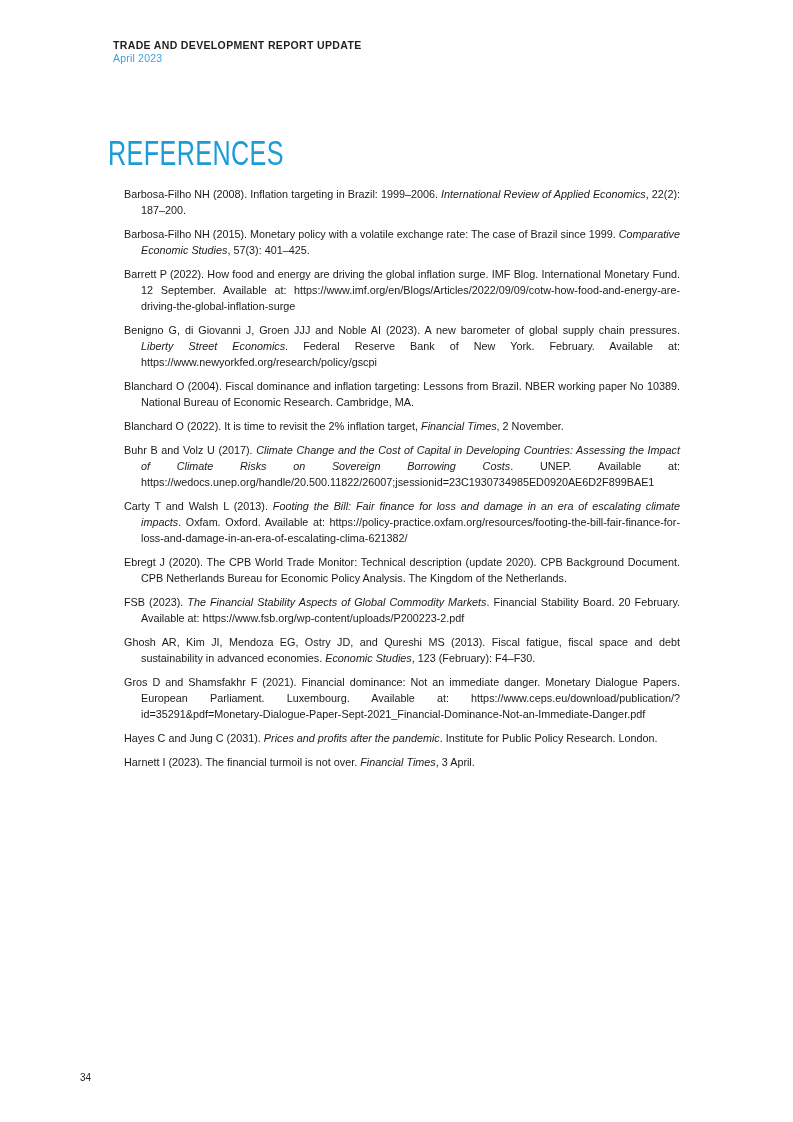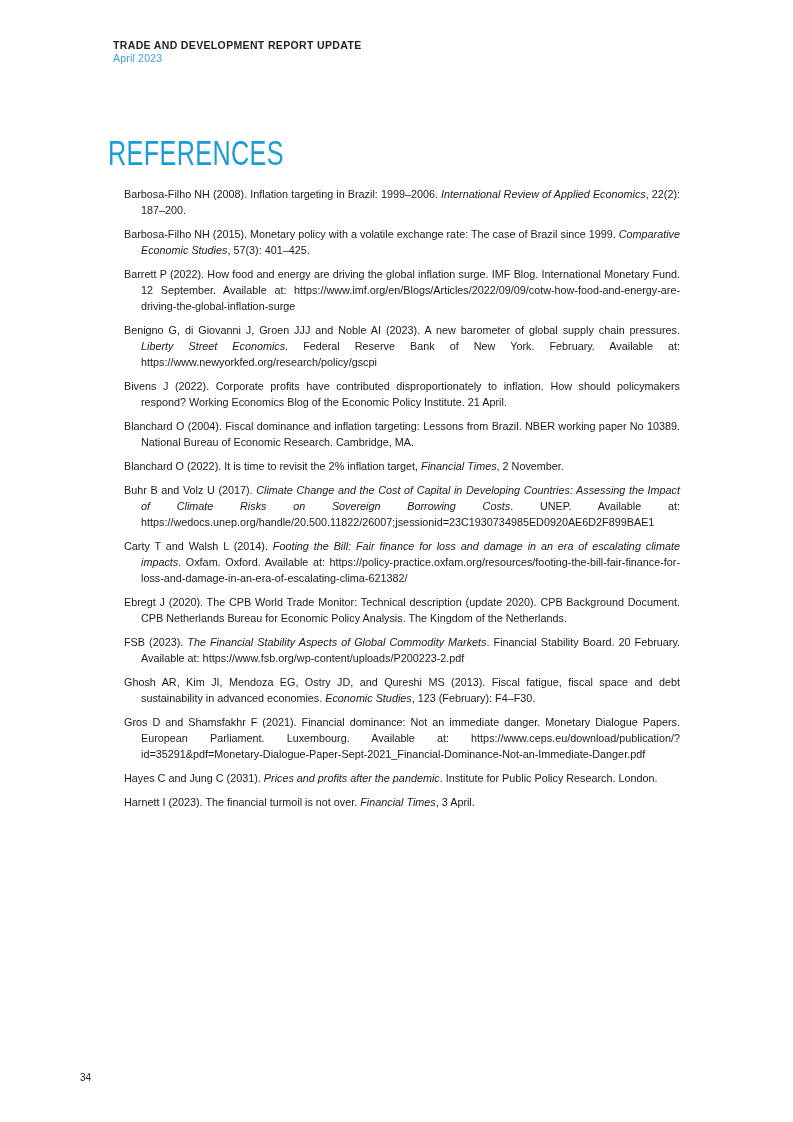--- a/index.html
+++ b/index.html
@@ -88,25 +88,24 @@
     <div class="header-subtitle">April 2023</div>
   </header>
 
   <h1 class="references-heading">REFERENCES</h1>
 
   <main class="references-list">
       <p class="reference"><span>Barbosa-Filho NH (2008). Inflation targeting in Brazil: 1999–2006. </span><span class="it">International Review of Applied Economics</span><span>, 22(2): 187–200.</span></p>
       <p class="reference"><span>Barbosa-Filho NH (2015). Monetary policy with a volatile exchange rate: The case of Brazil since 1999. </span><span class="it">Comparative Economic Studies</span><span>, 57(3): 401–425.</span></p>
       <p class="reference"><span>Barrett P (2022). How food and energy are driving the global inflation surge. IMF Blog. International Monetary Fund. 12 September. Available at: https://www.imf.org/en/Blogs/Articles/2022/09/09/cotw-how-food-and-energy-are-driving-the-global-inflation-surge</span></p>
       <p class="reference"><span>Benigno G, di Giovanni J, Groen JJJ and Noble AI (2023). A new barometer of global supply chain pressures. </span><span class="it">Liberty Street Economics</span><span>. Federal Reserve Bank of New York. February. Available at: https://www.newyorkfed.org/research/policy/gscpi</span></p>
-      <p class="reference"><span>Bivens J (2022). Corporate profits have contributed disproportionately to inflation. How should policymakers respond? Working Economics Blog of the Economic Policy Institute. 21 April.</span></p>
       <p class="reference"><span>Blanchard O (2004). Fiscal dominance and inflation targeting: Lessons from Brazil. NBER working paper No 10389. National Bureau of Economic Research. Cambridge, MA.</span></p>
       <p class="reference"><span>Blanchard O (2022). It is time to revisit the 2% inflation target, </span><span class="it">Financial Times</span><span>, 2 November.</span></p>
       <p class="reference"><span>Buhr B and Volz U (2017). </span><span class="it">Climate Change and the Cost of Capital in Developing Countries: Assessing the Impact of Climate Risks on Sovereign Borrowing Costs</span><span>. UNEP. Available at: https://wedocs.unep.org/handle/20.500.11822/26007;jsessionid=23C1930734985ED0920AE6D2F899BAE1</span></p>
-      <p class="reference"><span>Carty T and Walsh L (2014). </span><span class="it">Footing the Bill: Fair finance for loss and damage in an era of escalating climate impacts</span><span>. Oxfam. Oxford. Available at: https://policy-practice.oxfam.org/resources/footing-the-bill-fair-finance-for-loss-and-damage-in-an-era-of-escalating-clima-621382/</span></p>
+      <p class="reference"><span>Carty T and Walsh L (2013). </span><span class="it">Footing the Bill: Fair finance for loss and damage in an era of escalating climate impacts</span><span>. Oxfam. Oxford. Available at: https://policy-practice.oxfam.org/resources/footing-the-bill-fair-finance-for-loss-and-damage-in-an-era-of-escalating-clima-621382/</span></p>
       <p class="reference"><span>Ebregt J (2020). The CPB World Trade Monitor: Technical description (update 2020). CPB Background Document. CPB Netherlands Bureau for Economic Policy Analysis. The Kingdom of the Netherlands.</span></p>
       <p class="reference"><span>FSB (2023). </span><span class="it">The Financial Stability Aspects of Global Commodity Markets</span><span>. Financial Stability Board. 20 February. Available at: https://www.fsb.org/wp-content/uploads/P200223-2.pdf</span></p>
       <p class="reference"><span>Ghosh AR, Kim JI, Mendoza EG, Ostry JD, and Qureshi MS (2013). Fiscal fatigue, fiscal space and debt sustainability in advanced economies. </span><span class="it">Economic Studies</span><span>, 123 (February): F4–F30.</span></p>
       <p class="reference"><span>Gros D and Shamsfakhr F (2021). Financial dominance: Not an immediate danger. Monetary Dialogue Papers. European Parliament. Luxembourg. Available at: https://www.ceps.eu/download/publication/?id=35291&amp;pdf=Monetary-Dialogue-Paper-Sept-2021_Financial-Dominance-Not-an-Immediate-Danger.pdf</span></p>
       <p class="reference"><span>Hayes C and Jung C (2031). </span><span class="it">Prices and profits after the pandemic</span><span>. Institute for Public Policy Research. London.</span></p>
       <p class="reference"><span>Harnett I (2023). The financial turmoil is not over. </span><span class="it">Financial Times</span><span>, 3 April.</span></p>
     </main>
 
   <footer class="page-footer">
     <div class="page-number">34</div>

